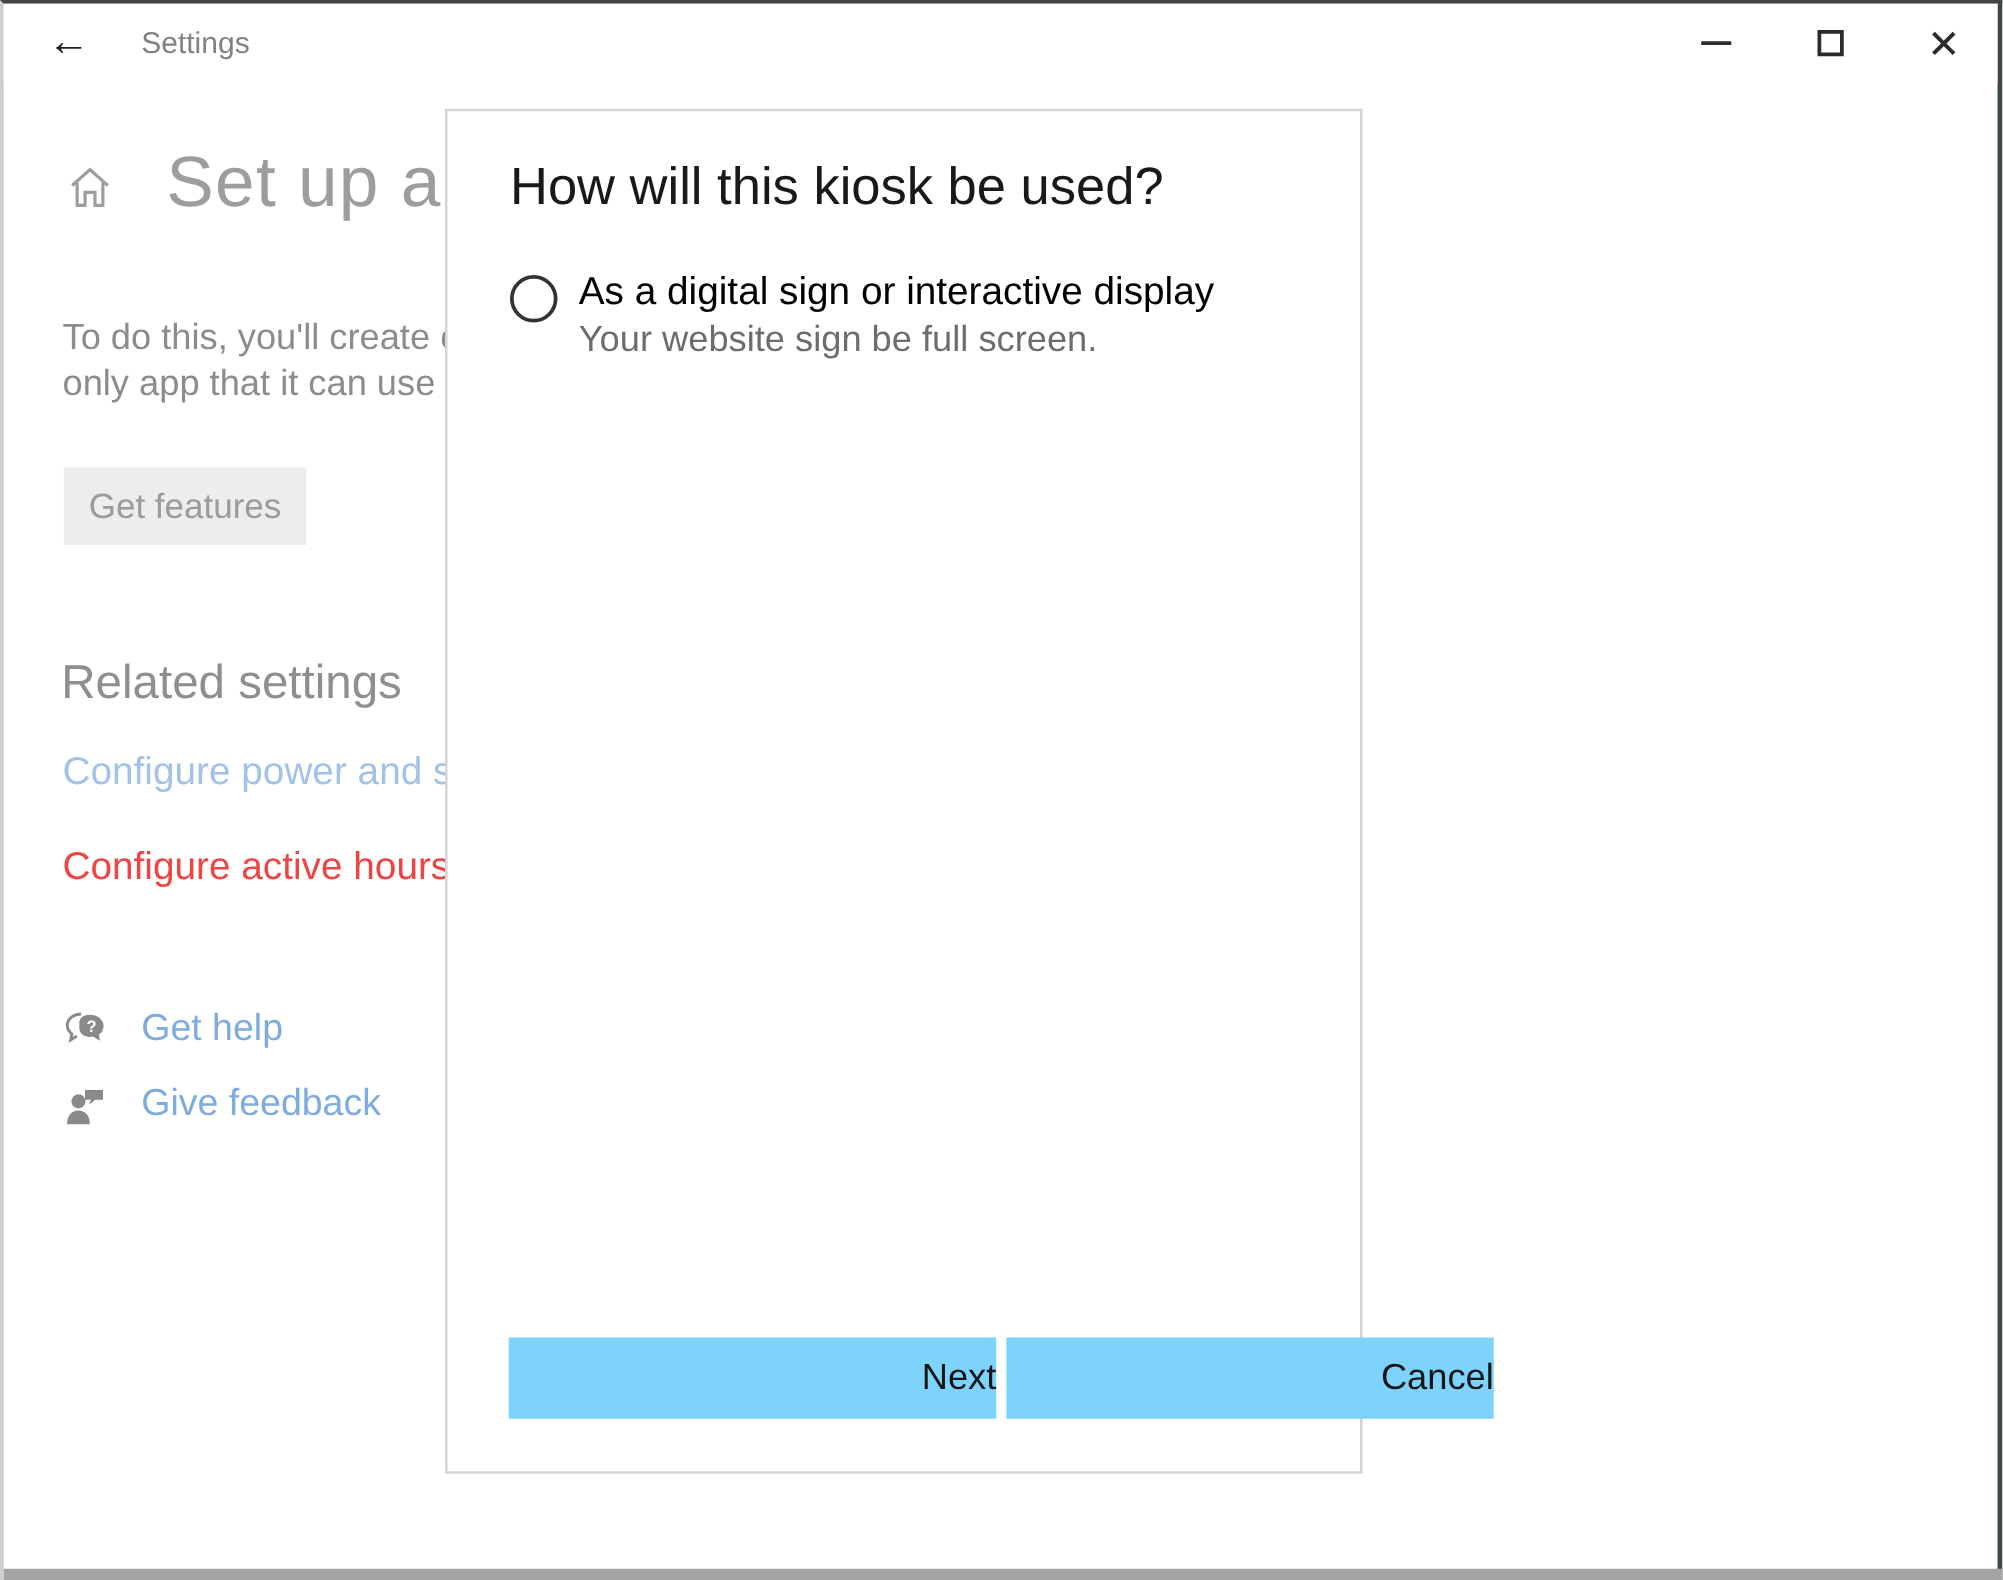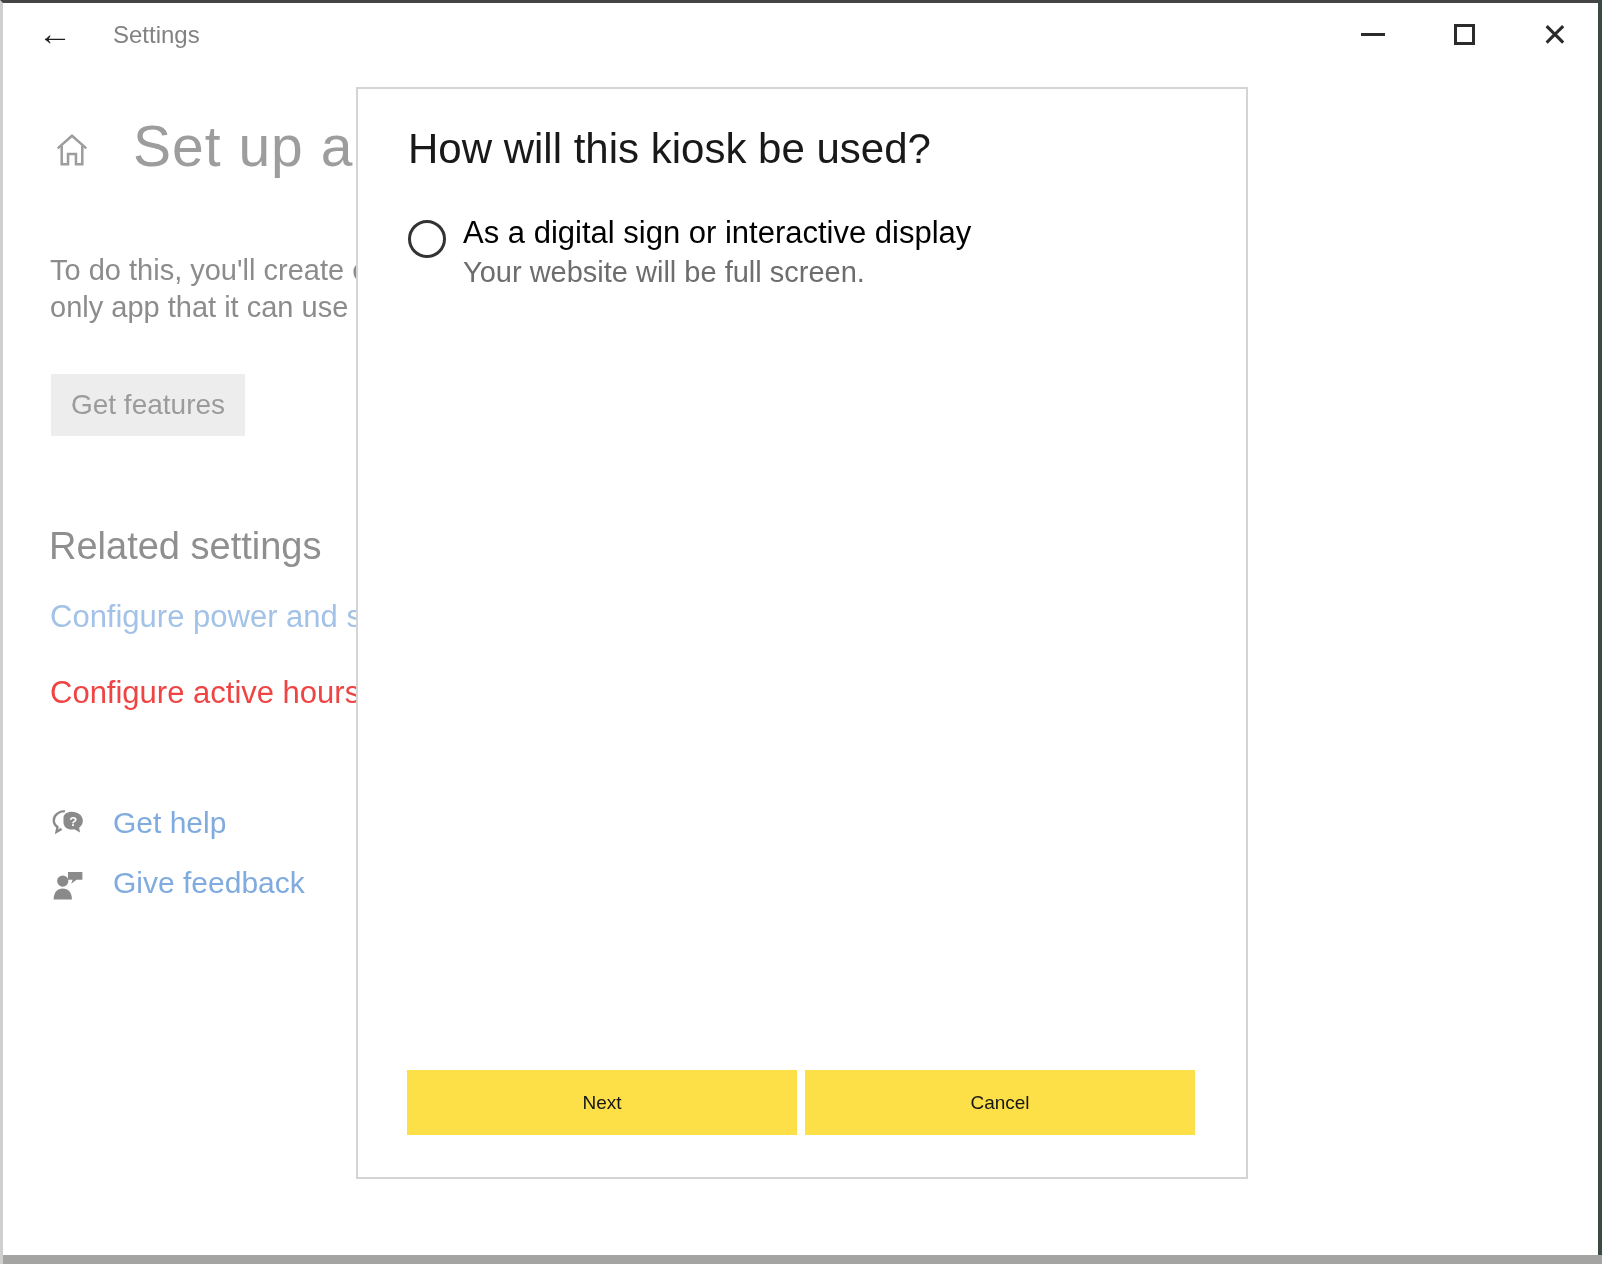--- a/index.html
+++ b/index.html
@@ -57,44 +57,44 @@
   .rel-link { position:absolute; left:47px; font-size:31px; white-space:nowrap; cursor:pointer; }
   .rel-link-1 { top:596px; color:#a3c2e7; }
   .rel-link-2 { top:672px; color:#ef4444; }
   .foot-row { position:absolute; left:46px; height:44px; cursor:pointer; }
   .foot-row-help { top:800px; }
   .foot-row-feedback { top:860px; }
   .foot-icon { position:absolute; left:2px; top:2px; width:36px; height:40px; }
   .foot-label { position:absolute; left:64px; top:3px; font-size:30px; color:#7fabdf; white-space:nowrap; }
   
   .dialog {
-    position:absolute; left:353px; top:84px; width:892px; height:1092px;
+    position:absolute; left:353px; top:84px; width:734px; height:1092px;
     background:#ffffff; border:2px solid #d4d4d4; z-index:10;
   }
   .dialog-title {
     position:absolute; left:50px; top:36px;
     font-size:42px; color:#191919; white-space:nowrap;
   }
   .option { position:absolute; left:0; width:860px; cursor:pointer; }
   .option-1 { top:126px; height:100px; }
   .option-2 { top:228px; height:100px; }
   .radio { position:absolute; left:50px; top:5px; width:38px; height:38px; border-radius:50%; }
   .radio-unselected { border:3px solid #333333; background:#ffffff; }
   .radio-selected { border:6px solid #2171d9; background:#ffffff; }
   .radio-selected::after {
     content:""; position:absolute; left:5px; top:5px; width:16px; height:16px;
     border-radius:50%; background:#111111;
   }
   .option-label { position:absolute; left:105px; top:0px; font-size:31px; color:#000000; white-space:nowrap; }
   .option-desc  { position:absolute; left:105px; top:41px; font-size:29px; color:#6d6d6d; white-space:nowrap; }
   .dlg-btn {
     position:absolute; top:981px; width:390px; height:65px;
-    background:#fde047; border:none;
-    font-family:inherit; font-size:19px; color:#161616;
-    text-align:center; cursor:pointer;
+    background:#7dd3fc; border:none;
+    font-family:inherit; font-size:29px; color:#161616;
+    text-align:right; cursor:pointer;
   }
   .dlg-btn-next { left:49px; }
   .dlg-btn-cancel { left:447px; }
   
   .bottom-strip {
     position:absolute; left:0; bottom:0; width:1602px; height:9px;
     background:#a4a4a2; z-index:20;
   }
   svg { display:block; }
 </style>
@@ -157,21 +157,21 @@
     </span>
     <span class="foot-label">Give feedback</span>
   </div>
 
   <div class="dialog">
     <div class="dialog-title">How will this kiosk be used?</div>
 
     <div class="option option-1">
       <div class="radio radio-unselected"></div>
       <div class="option-label">As a digital sign or interactive display</div>
-      <div class="option-desc">Your website will be full screen.</div>
+      <div class="option-desc">Your website sign be full screen.</div>
     </div>
 
 
     <button class="dlg-btn dlg-btn-next">Next</button>
     <button class="dlg-btn dlg-btn-cancel">Cancel</button>
   </div>
 
   <div class="bottom-strip"></div>
 
 </div>

